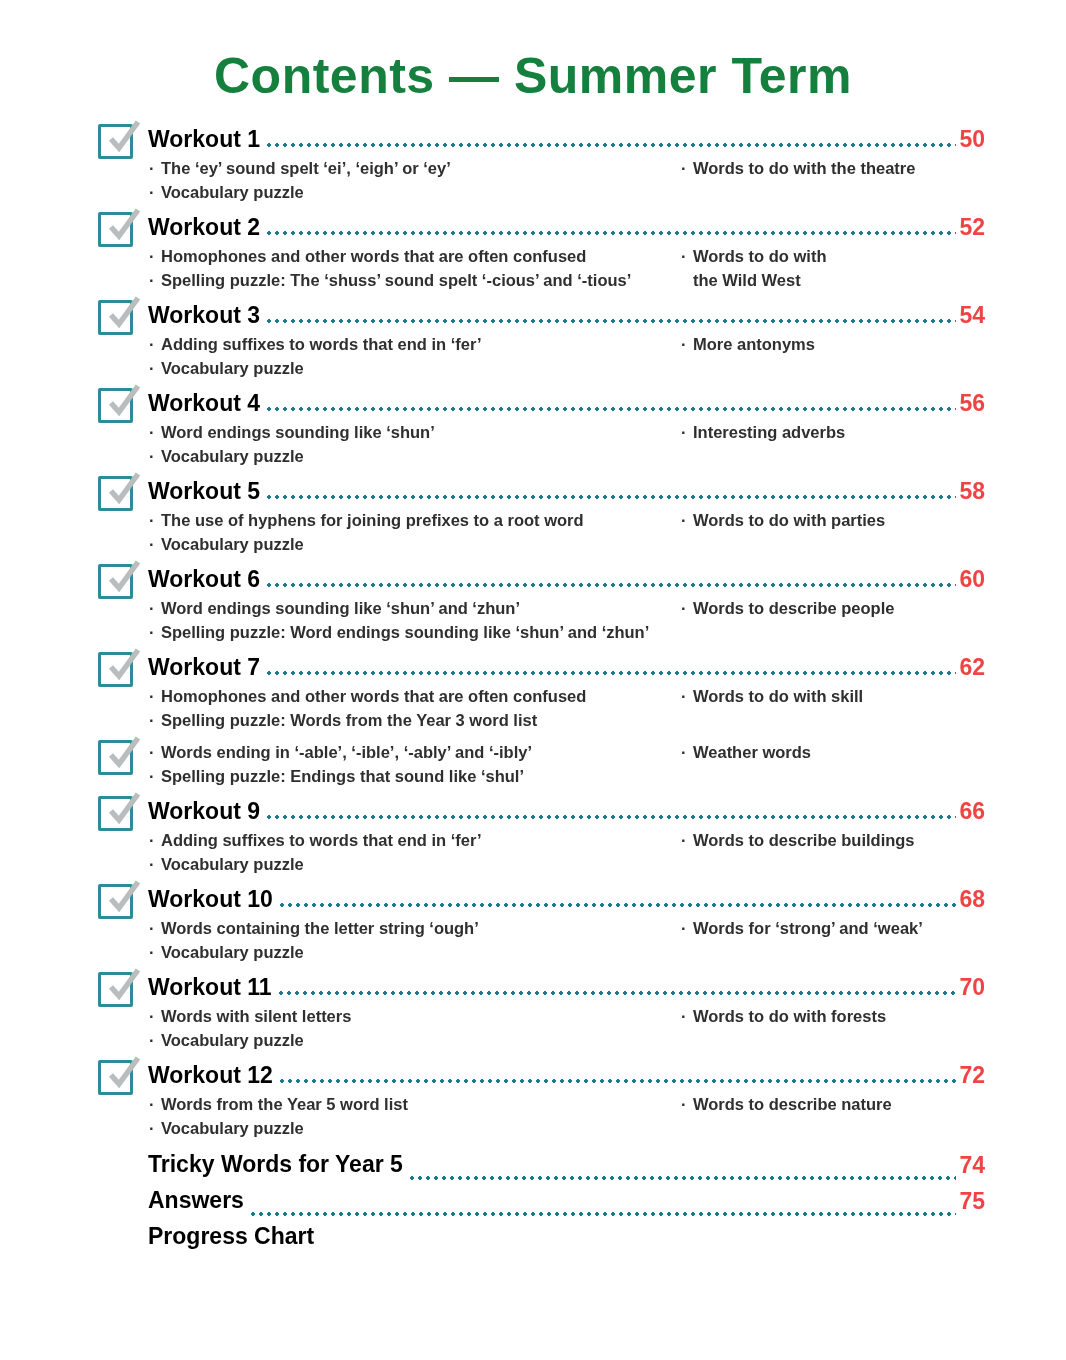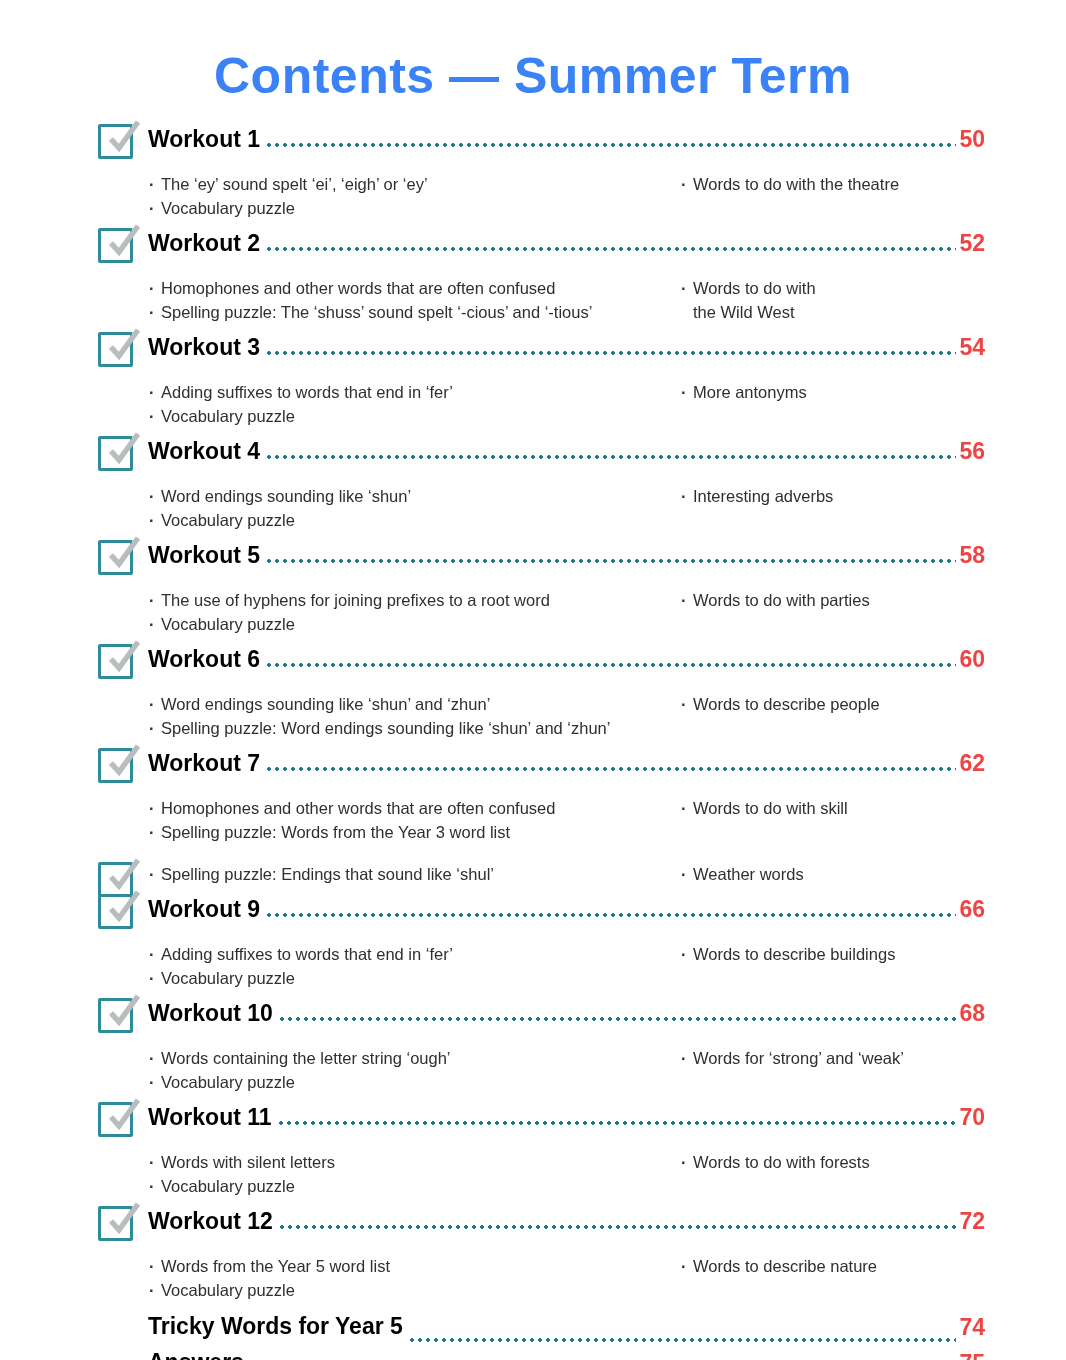--- a/index.html
+++ b/index.html
@@ -4,21 +4,21 @@
 <style>
   * { margin: 0; padding: 0; box-sizing: border-box; }
   html, body { width: 1066px; height: 1360px; background: #ffffff; overflow: hidden; }
   body {
     font-family: "Liberation Sans", sans-serif;
     color: #2f2f2f;
     padding: 46px 81px 0 148px;
   }
   .page-title {
     text-align: center;
-    color: #3b82f6;
+    color: #15803d;
     font-size: 50px;
     font-weight: bold;
     line-height: 60px;
     letter-spacing: 0.5px;
     margin: 0 0 18px 0;
     margin-left: -67px; 
   }
   .entry { position: relative; margin-bottom: 8px; }
   .entry-head { display: flex; align-items: baseline; }
   .entry-title, .footer-label {
@@ -56,21 +56,21 @@
     cursor: pointer;
   }
   .tick {
     position: absolute;
     top: -10px;
     left: 2px;
     width: 40px;
     height: 40px;
     overflow: visible;
   }
-  .entry-body { display: flex; margin-top: 18px; }
+  .entry-body { display: flex; margin-top: 2px; font-weight: bold; }
   .col { list-style: none; }
   .col.left { width: 532px; flex: none; }
   .col.right { flex: 1; }
   .col li {
     position: relative;
     padding-left: 13px;
     font-size: 16.5px;
     line-height: 24px;
     color: #2f2f2f;
     white-space: pre-line;
@@ -249,20 +249,21 @@
   </div>
 
   <div class="entry">
     <span class="checkbox">
       <svg class="tick" viewBox="0 0 40 40">
         <polyline points="8,22 16,31 35,5" fill="none" stroke="#b9bdbe" stroke-width="5.5"></polyline>
       </svg>
     </span>
     <div class="entry-body">
       <ul class="col left">
+        <li>Words ending in ‘-able’, ‘-ible’, ‘-ably’ and ‘-ibly’</li>
         <li>Spelling puzzle: Endings that sound like ‘shul’</li>
       </ul>
       <ul class="col right">
         <li>Weather words</li>
       </ul>
     </div>
   </div>
 
   <div class="entry">
     <span class="checkbox">

